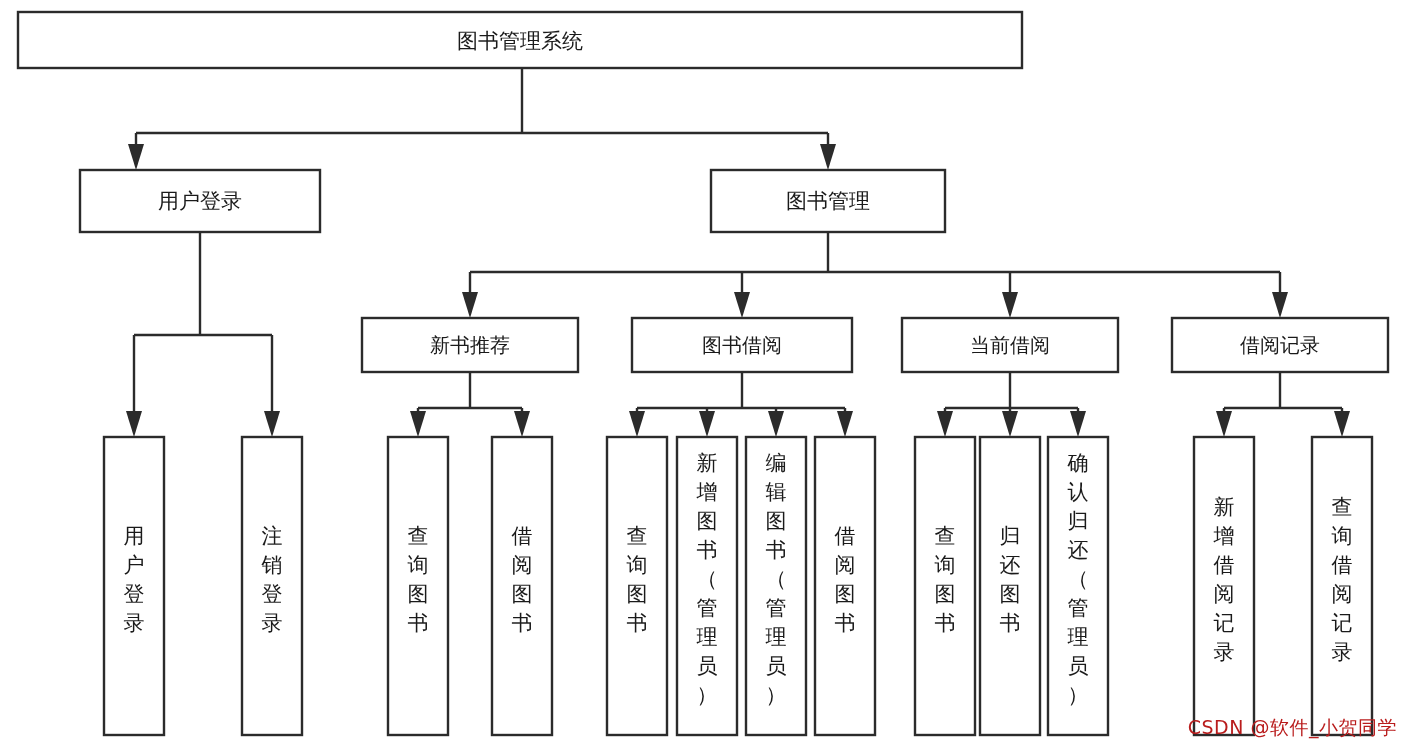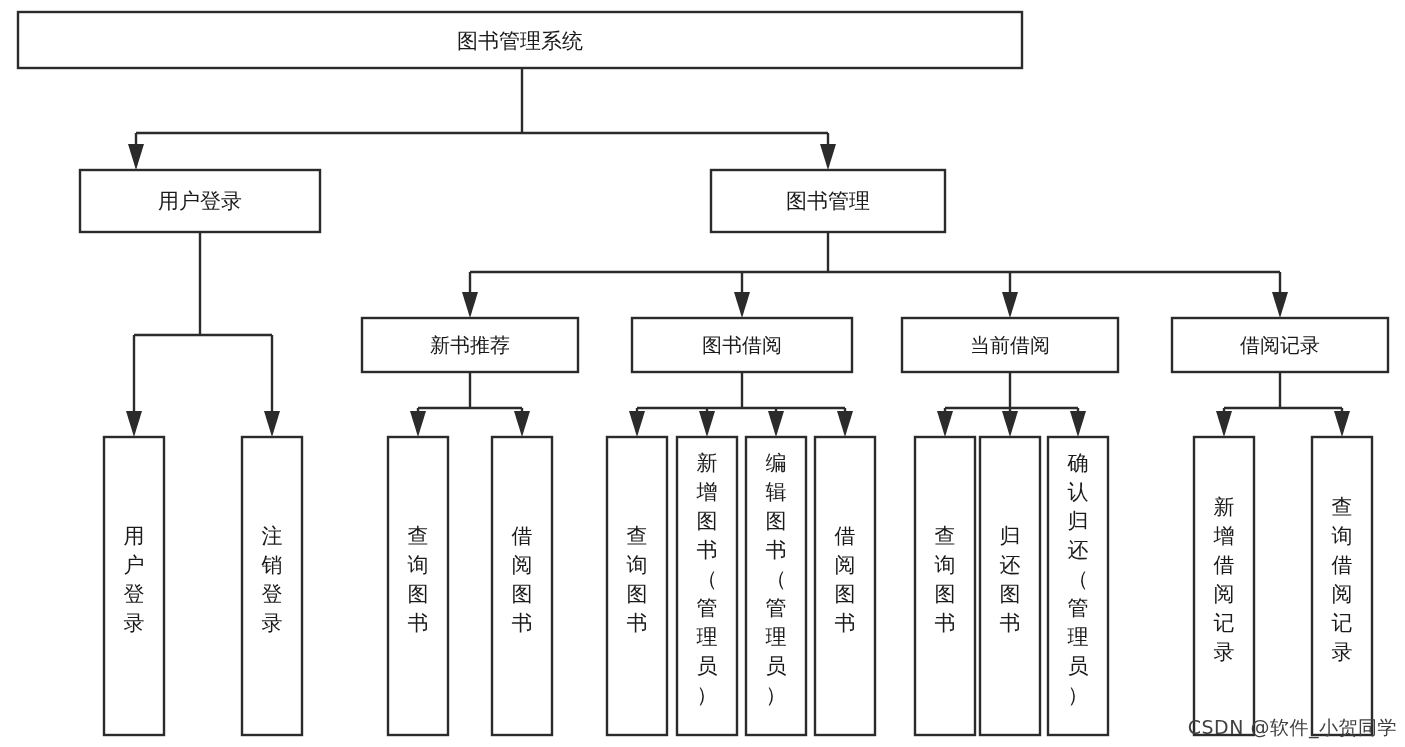--- a/index.html
+++ b/index.html
@@ -57,21 +57,21 @@
   .arrow-head {
     fill: #2b2b2b;
     stroke: none;
   }
   .watermark {
     position: absolute;
     right: 8px;
     bottom: 6px;
     font-family: "DejaVu Sans", "Liberation Sans", sans-serif;
     font-size: 19px;
-    color: #404040;
+    color: #b91c1c;
     white-space: nowrap;
     letter-spacing: 0.5px;
     pointer-events: none;
   }
 </style>
 </head>
 <body>
 
 <div id="diagram-root">
   <svg class="flow" viewBox="0 0 1405 747" xmlns="http://www.w3.org/2000/svg">

